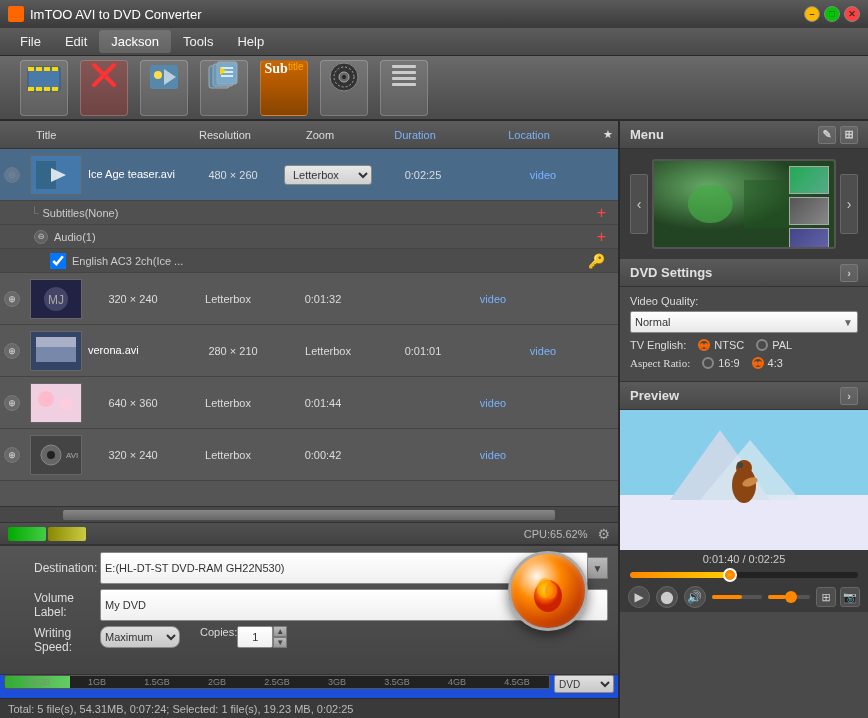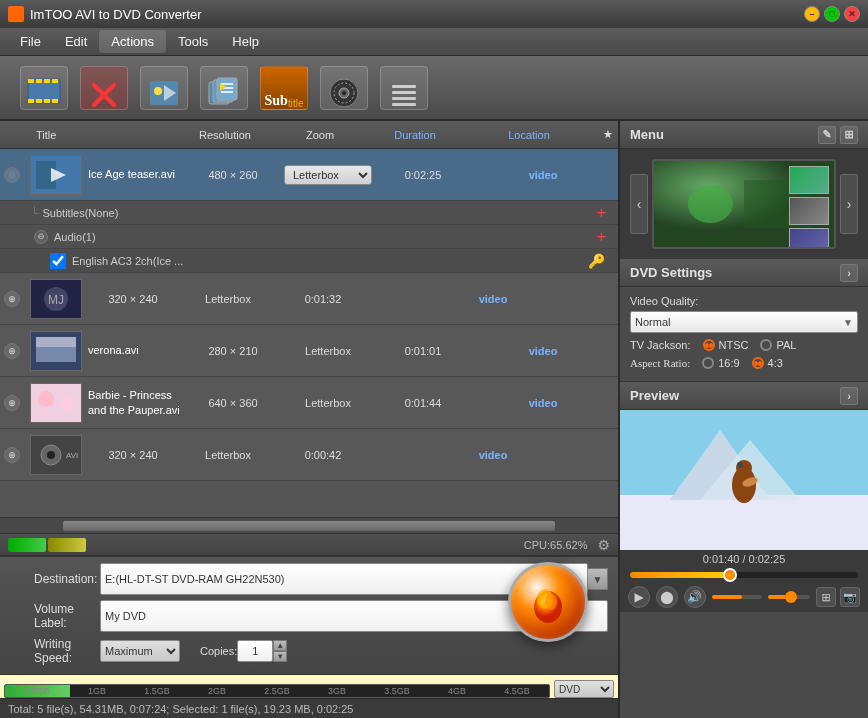--- a/index.html
+++ b/index.html
@@ -50,26 +50,26 @@
     .toolbar {
       background: linear-gradient(to bottom, #6a6a6a, #4a4a4a);
       height: 65px;
       display: flex;
       align-items: center;
       padding: 0 20px;
       gap: 12px;
       border-bottom: 2px solid #2a2a2a;
     }
     .toolbar-btn {
-      width: 48px; height: 44px;
+      width: 48px; height: 56px;
       background: rgba(255,255,255,0.1);
       border: 1px solid rgba(255,255,255,0.2);
       border-radius: 4px;
       cursor: pointer;
-      display: flex; align-items: flex-end; justify-content: center;
+      display: flex; align-items: flex-start; justify-content: center;
       font-size: 22px;
     }
 
     
     .main-container {
       display: flex;
       height: calc(718px - 28px - 28px - 65px);
     }
 
     
@@ -113,21 +113,21 @@
       border-bottom: 1px solid #444;
       background: #585858;
       cursor: pointer;
     }
     .file-row.selected { background: #4a6a8a; }
     .row-thumb { width: 52px; height: 40px; background: #a3a3a3; margin: 0 6px; border: 1px solid #666; display: flex; align-items: center; justify-content: center; flex-shrink: 0; }
     .row-title { width: 100px; font-size: 11px; color: #fff; line-height: 1.3; flex-shrink: 0; }
     .row-res { width: 90px; text-align: center; color: #ddd; font-size: 11px; flex-shrink: 0; }
     .row-zoom { width: 100px; text-align: center; color: #ddd; font-size: 11px; flex-shrink: 0; }
     .row-dur { width: 90px; text-align: center; color: #ddd; font-size: 11px; flex-shrink: 0; }
-    .row-loc { flex: 1; text-align: center; font-size: 11px; flex-shrink: 0; font-weight: bold; }
+    .row-loc { flex: 1; text-align: center; font-size: 11px; flex-shrink: 0; }
     .row-loc a { color: #7ab3ff; text-decoration: none; }
 
     
     .sub-row {
       display: flex;
       align-items: center;
       height: 24px;
       background: #505050;
       border-bottom: 1px solid #444;
       padding-left: 30px;
@@ -242,28 +242,27 @@
     }
 
     .vol-row {
       display: flex;
       align-items: center;
       margin-bottom: 5px;
     }
 
     .speed-row {
       display: flex;
-      align-items: center;
-      margin-bottom: 5px;
+      margin-bottom: 16px;
     }
     .speed-select {
       width: 80px; height: 22px;
       background: linear-gradient(to bottom, #e0e0e0, #c8c8c8);
       border: 1px solid #888;
-      border-radius: 2px;
+      border-radius: 8px;
       font-size: 11px;
       color: #333;
       cursor: pointer;
     }
     .copies-label { margin-left: 20px; color: #ddd; font-size: 11px; }
     .copies-input {
       width: 36px; height: 22px;
       background: linear-gradient(to bottom, #fff, #f0f0f0);
       border: 1px solid #888;
       border-radius: 2px;
@@ -294,23 +293,23 @@
       background: radial-gradient(circle at 35% 30%, #fff8f0, #ff8800, #cc4400, #882200);
       border-radius: 50%;
       border: 3px solid #aaa;
       box-shadow: 0 4px 12px rgba(0,0,0,0.5), inset 0 2px 6px rgba(255,255,255,0.3);
       display: flex; align-items: center; justify-content: center;
     }
 
     
     .disk-bar-area {
       display: flex;
-      align-items: flex-end;
+      align-items: flex-start;
       height: 24px;
-      background: #fef9c3;
+      background: #1d4ed8;
       border-top: 1px solid #333;
       padding: 0 4px;
       gap: 4px;
     }
     .disk-bar-container {
       flex: 1;
       height: 14px;
       background: #222;
       border: 1px solid #555;
       border-radius: 2px;
@@ -612,21 +611,21 @@
   <div class="title-bar-controls">
     <div class="title-btn min">–</div>
     <div class="title-btn max">□</div>
     <div class="title-btn close">✕</div>
   </div>
 </div>
 
 <div class="menu-bar">
   <div class="menu-item">File</div>
   <div class="menu-item">Edit</div>
-  <div class="menu-item active">Actions</div>
+  <div class="menu-item active">Jackson</div>
   <div class="menu-item">Tools</div>
   <div class="menu-item">Help</div>
 </div>
 
 <div class="toolbar">
   <div class="toolbar-btn" style="font-size:28px;">
     <svg width="36" height="36" viewBox="0 0 36 36">
       <rect x="2" y="6" width="32" height="24" rx="2" fill="#4a7aaa" stroke="#2a5a88" stroke-width="1"></rect>
       <rect x="2" y="6" width="6" height="4" fill="#ffd700"></rect>
       <rect x="10" y="6" width="6" height="4" fill="#ffd700"></rect>
@@ -772,21 +771,20 @@
 
       <div class="file-row">
         <div class="row-expand-btn">⊕</div>
         <div class="row-thumb">
           <svg width="50" height="38" viewBox="0 0 50 38">
             <rect width="50" height="38" fill="#f0d0e0"></rect>
             <circle cx="15" cy="15" r="8" fill="#ffbbcc"></circle>
             <circle cx="35" cy="20" r="6" fill="#ffccdd"></circle>
           </svg>
         </div>
-        <div class="row-title">Barbie - Princess and the Pauper.avi</div>
         <div class="row-res">640 × 360</div>
         <div class="row-zoom">Letterbox</div>
         <div class="row-dur">0:01:44</div>
         <div class="row-loc"><a href="#">video</a></div>
       </div>
 
       <div class="file-row">
         <div class="row-expand-btn">⊕</div>
         <div class="row-thumb">
           <svg width="50" height="38" viewBox="0 0 50 38">
@@ -931,21 +929,21 @@
     </div>
 
     <div class="dvd-settings">
       <div class="settings-label">Video Quality:</div>
       <div class="quality-select">
         <span>Normal</span>
         <span class="quality-arrow">▼</span>
       </div>
 
       <div class="tv-standard">
-        <span class="tv-label">TV Jackson:</span>
+        <span class="tv-label">TV English:</span>
         <div class="radio-group">
           <div class="radio-btn selected">
             <div style="width:5px;height:5px;background:#ff6600;border-radius:50%;"></div>
           </div>
           <span class="radio-label">NTSC</span>
         </div>
         <div class="radio-group">
           <div class="radio-btn"></div>
           <span class="radio-label">PAL</span>
         </div>

